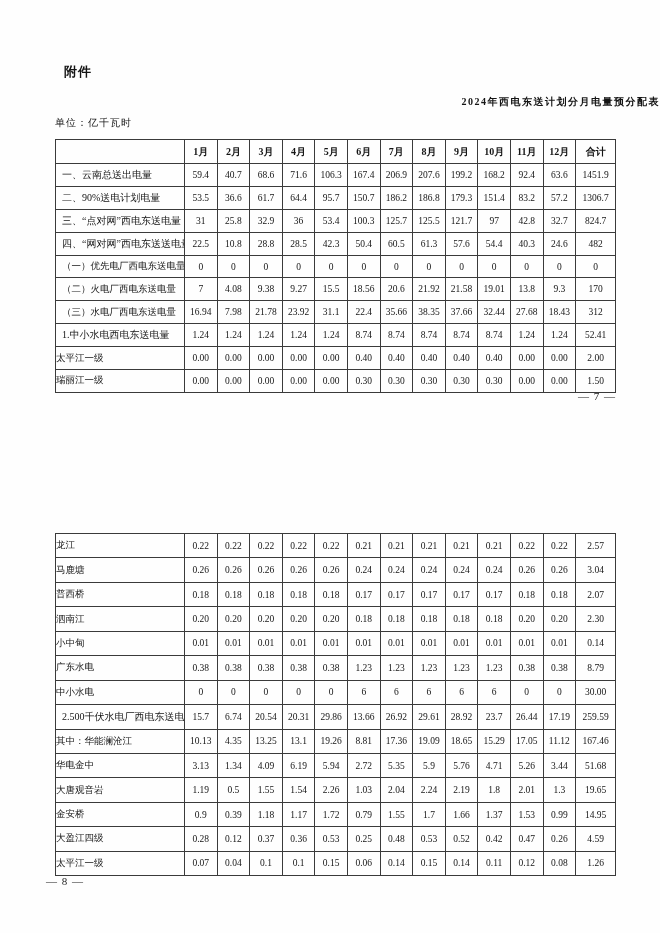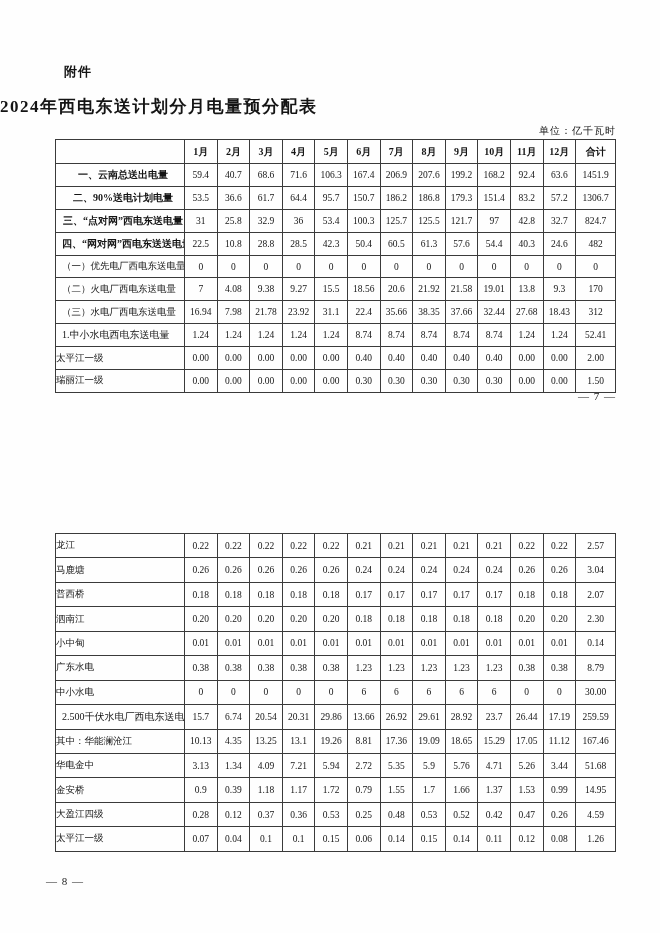--- a/index.html
+++ b/index.html
@@ -10,25 +10,25 @@
     font-family:"Liberation Serif", serif;
     position:relative;
     overflow:hidden;
   }
   .attachment {
     position:absolute; left:64px; top:63px;
     font-size:13px; font-weight:bold; letter-spacing:1px;text-align:right;
   }
   .doc-title {
     position:absolute; left:0; top:95px; width:660px;
-    text-align:left; font-size:17px; font-weight:bold; letter-spacing:1.5px;
+    text-align:right; font-size:10px; font-weight:bold; letter-spacing:1.5px;
   }
   .unit-line {
-    position:absolute; left:55px; top:124px; width:561px;
-    text-align:right; font-size:10px; letter-spacing:1px;
+    position:absolute; left:55px; top:116px; width:561px;
+    font-size:10px; letter-spacing:1px;
   }
   table.alloc {
     position:absolute; left:55px; width:561px;
     border-collapse:collapse; table-layout:fixed;
     background:#fefefe;
     border:1.5px solid #1a1a1a;
   }
   #table1 { top:139px; }
   #table2 { top:533px; }
   .alloc td, .alloc th {
@@ -36,21 +36,21 @@
     font-size:9.5px; font-weight:normal;
     text-align:center; vertical-align:middle;
     white-space:nowrap; overflow:hidden;
   }
   #table1 thead tr { height:24px; }
   #table1 thead th { font-weight:bold; font-size:10px;margin-left:28px; }
   #table1 tbody tr { height:22.9px; }
   #table2 tbody tr { height:24.45px;margin-left:32px; }
   .alloc th.lbl { text-align:left; padding-left:6px; font-size:10px; }
   .alloc th.lbl.right { text-align:left; padding-right:12px; padding-left:0; font-size:9.5px; }
-  .alloc th.lbl.bold { font-weight:bold;text-align:center; }
+  .alloc th.lbl.bold { font-weight:normal; }
   .alloc th.lbl.sub { font-size:9.5px; }
   .page-marker { position:absolute; font-size:11px; color:#222; letter-spacing:1px; }
   #marker7 { left:55px; top:390px; width:561px; text-align:right; }
   #marker8 { left:46px; top:875px; }
 </style>
 </head>
 <body>
 
 <div class="attachment">附件</div>
 
@@ -419,30 +419,46 @@
         <td>15.29</td>
         <td>17.05</td>
         <td>11.12</td>
         <td>167.46</td>
       </tr>
       <tr>
         <th class="lbl sub right">华电金中</th>
         <td>3.13</td>
         <td>1.34</td>
         <td>4.09</td>
-        <td>7.21</td>
+        <td>6.19</td>
         <td>5.94</td>
         <td>2.72</td>
         <td>5.35</td>
         <td>5.9</td>
         <td>5.76</td>
         <td>4.71</td>
         <td>5.26</td>
         <td>3.44</td>
         <td>51.68</td>
+      </tr>
+      <tr>
+        <th class="lbl sub right">大唐观音岩</th>
+        <td>1.19</td>
+        <td>0.5</td>
+        <td>1.55</td>
+        <td>1.54</td>
+        <td>2.26</td>
+        <td>1.03</td>
+        <td>2.04</td>
+        <td>2.24</td>
+        <td>2.19</td>
+        <td>1.8</td>
+        <td>2.01</td>
+        <td>1.3</td>
+        <td>19.65</td>
       </tr>
       <tr>
         <th class="lbl sub right">金安桥</th>
         <td>0.9</td>
         <td>0.39</td>
         <td>1.18</td>
         <td>1.17</td>
         <td>1.72</td>
         <td>0.79</td>
         <td>1.55</td>

